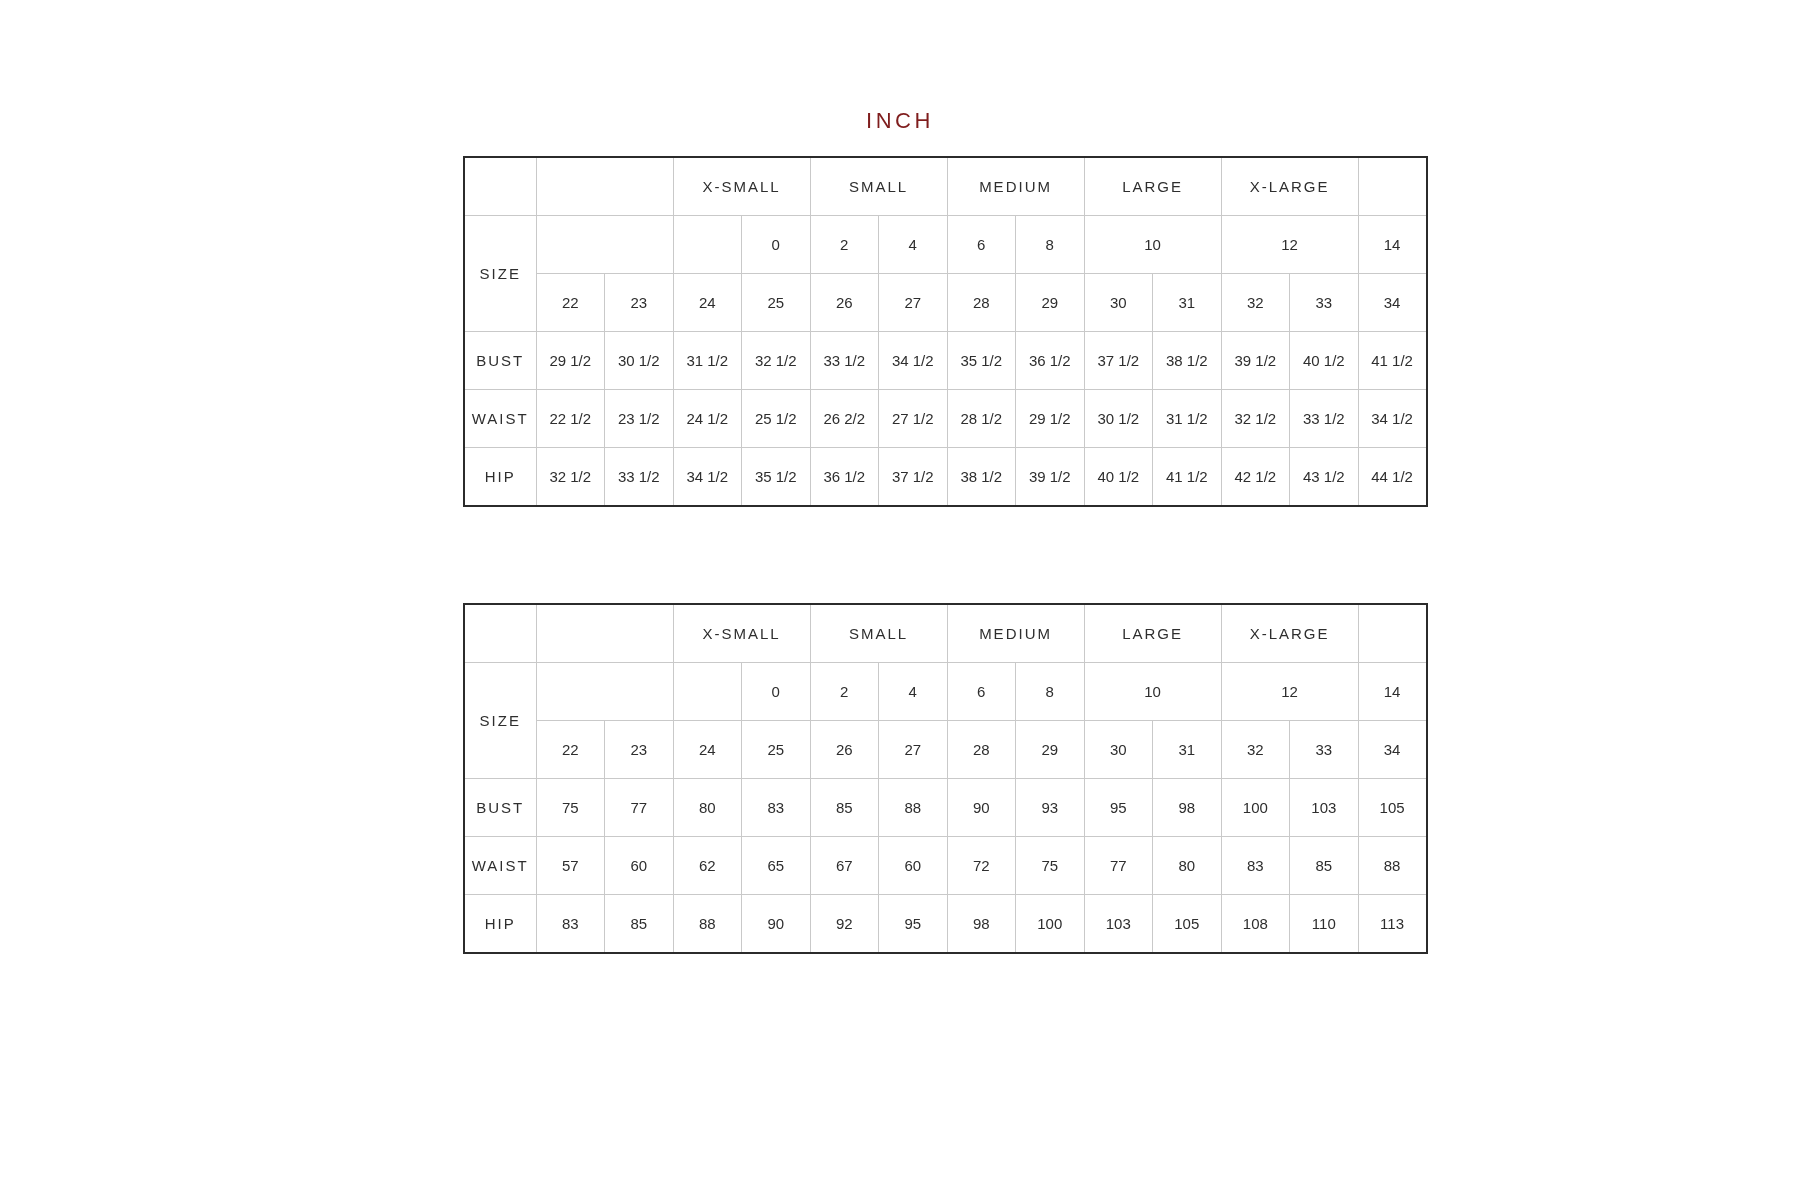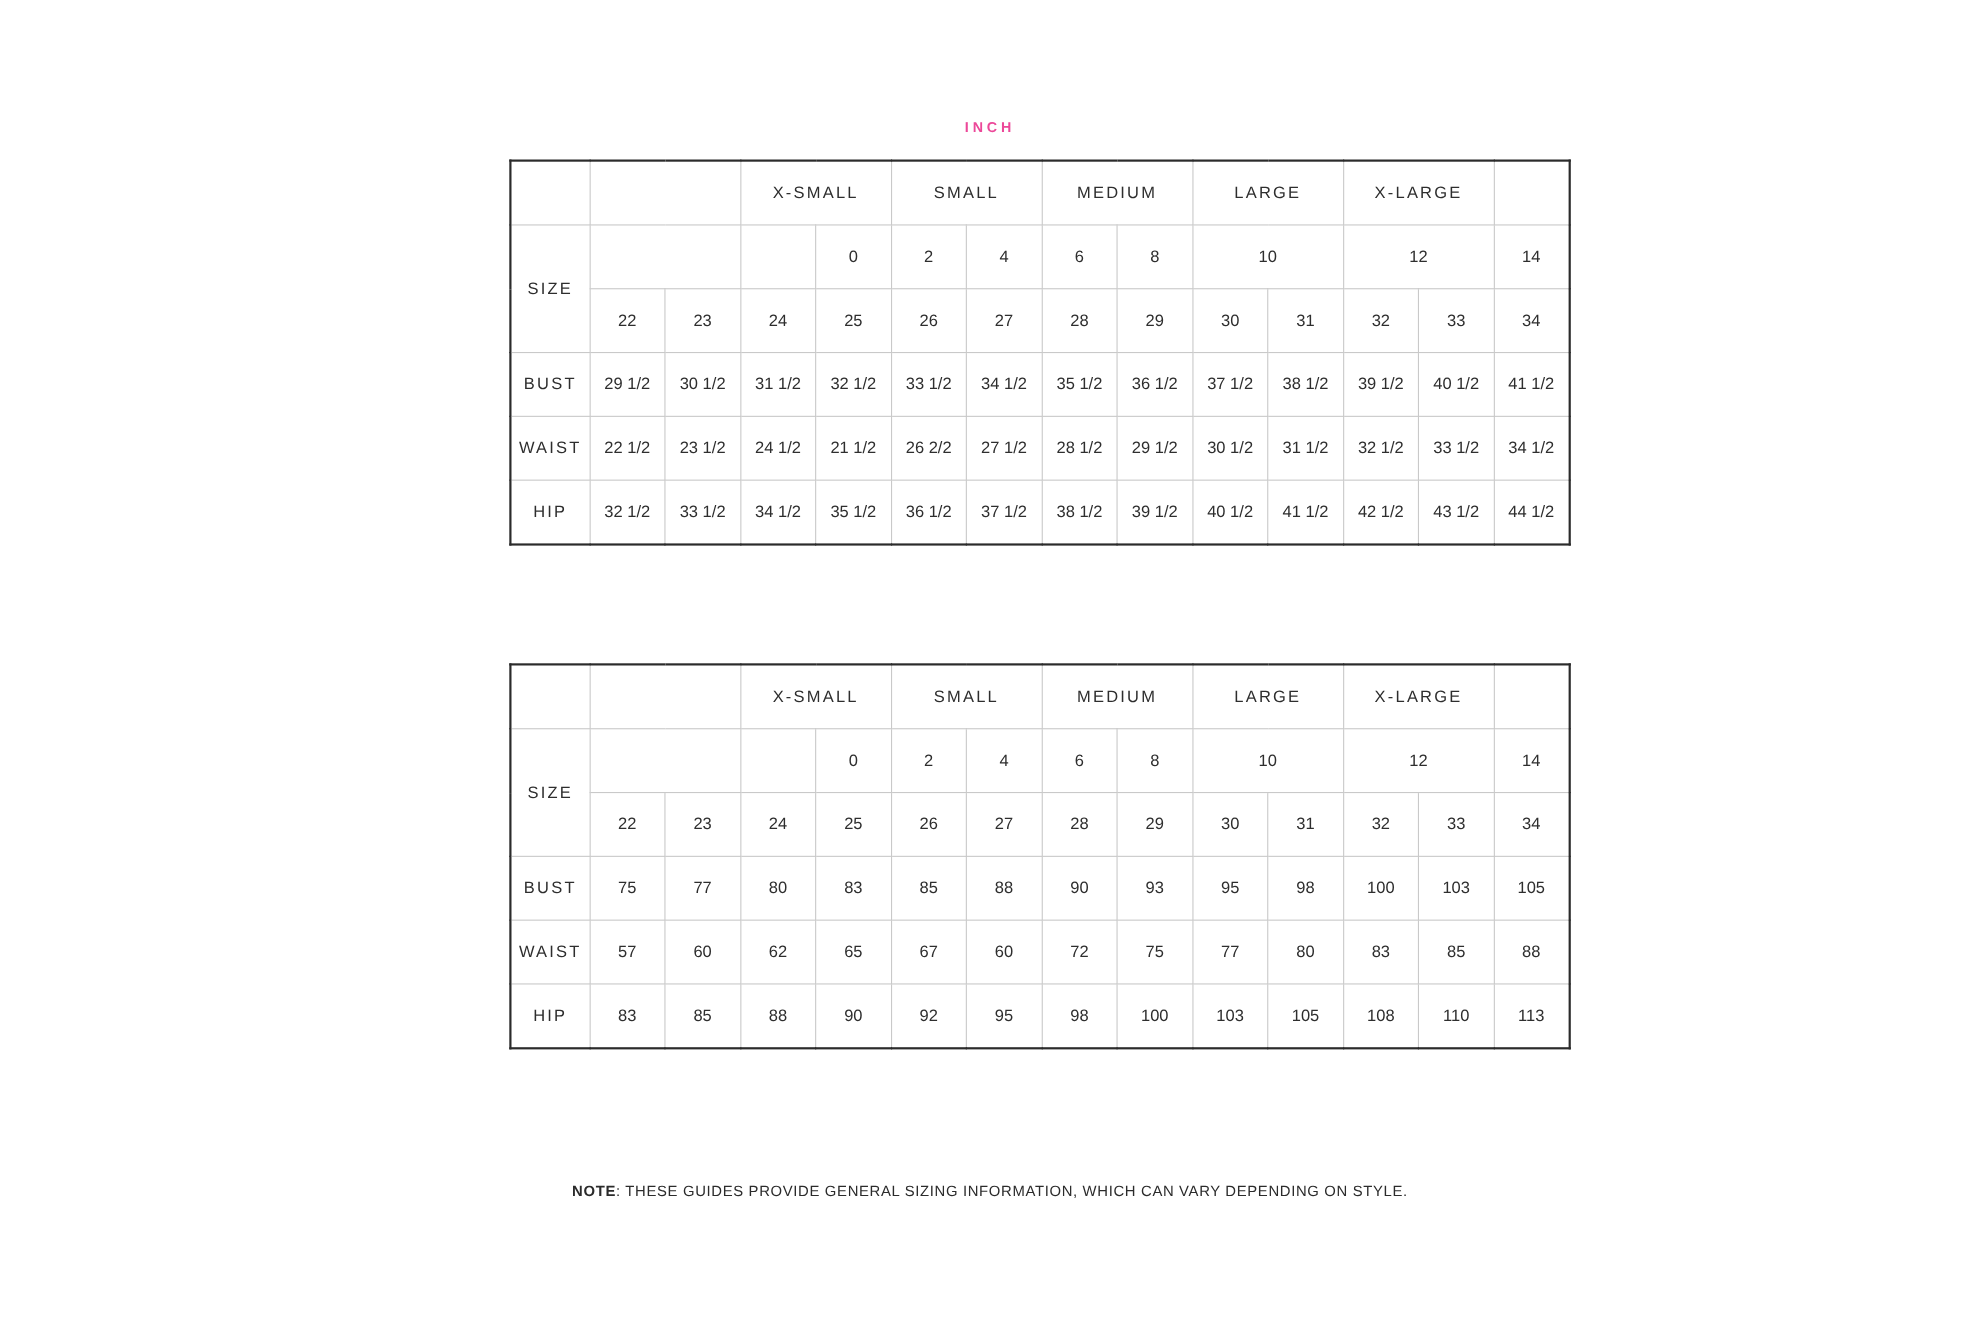--- a/index.html
+++ b/index.html
@@ -24,24 +24,24 @@
   .section {
     position: absolute;
     left: 0;
     width: 1800px;
   }
   #inch-section { top: 108px; }
   #cm-section  { top: 603px; }
 
   .section-title {
     text-align: center;
-    font-size: 13px;
-    font-weight: bold;
+    font-size: 22px;
+    font-weight: normal;
     letter-spacing: 3.5px;
-    color: #ec4899;
+    color: #7f1d1d;
     margin: 0 0 22px 0;
   }
 
   .table-wrap {
     width: 874px;
     margin: 0 auto;
   }
 
   table.size-table {
     border-collapse: collapse;
@@ -183,21 +183,21 @@
             <td class="numcell">39 1/2</td>
             <td class="numcell">40 1/2</td>
             <td class="numcell">41 1/2</td>
           </tr>
 
           <tr>
             <td class="lbl">WAIST</td>
             <td class="numcell">22 1/2</td>
             <td class="numcell">23 1/2</td>
             <td class="numcell">24 1/2</td>
-            <td class="numcell">21 1/2</td>
+            <td class="numcell">25 1/2</td>
             <td class="numcell">26 2/2</td>
             <td class="numcell">27 1/2</td>
             <td class="numcell">28 1/2</td>
             <td class="numcell">29 1/2</td>
             <td class="numcell">30 1/2</td>
             <td class="numcell">31 1/2</td>
             <td class="numcell">32 1/2</td>
             <td class="numcell">33 1/2</td>
             <td class="numcell">34 1/2</td>
           </tr>
@@ -327,17 +327,14 @@
             <td class="numcell">105</td>
             <td class="numcell">108</td>
             <td class="numcell">110</td>
             <td class="numcell">113</td>
           </tr>
         </tbody>
       </table>
     </div>
   </div>
 
-  <div class="note">
-    <b>NOTE</b><span>: </span><span>THESE GUIDES PROVIDE GENERAL SIZING INFORMATION, WHICH CAN VARY DEPENDING ON STYLE.</span>
-  </div>
 
 </div>
 
 </body></html>

